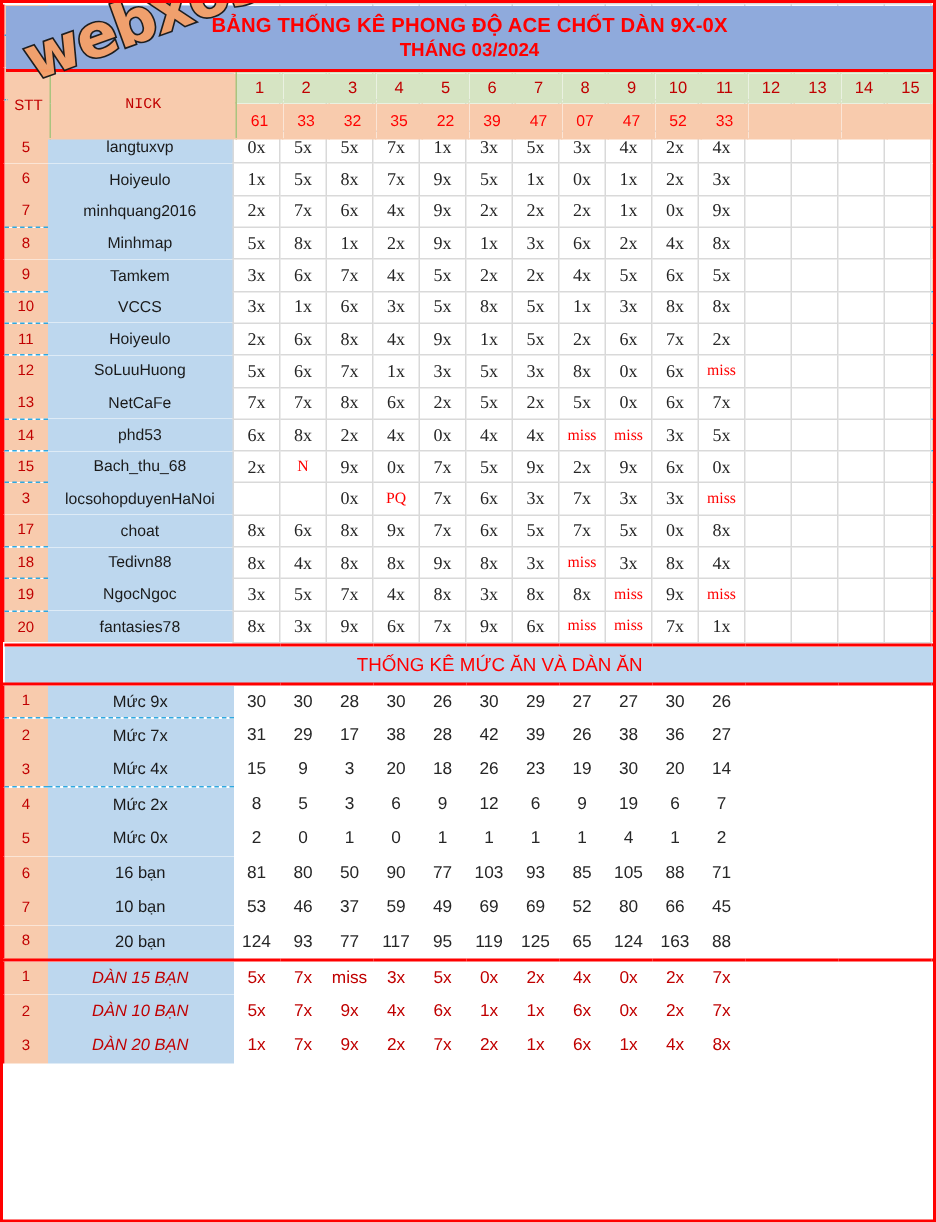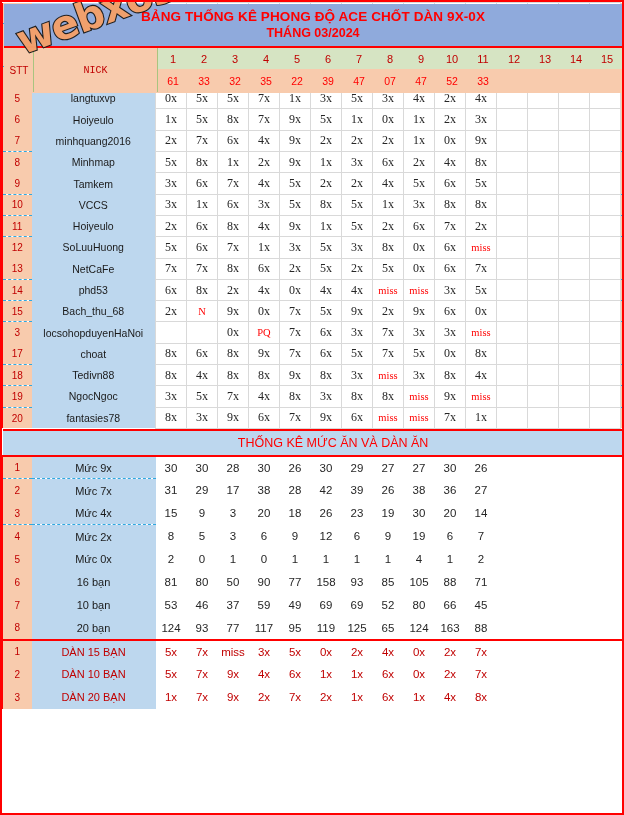--- a/index.html
+++ b/index.html
@@ -229,20 +229,21 @@
     border-left: 1px solid #ff0000 !important;
   }
   td.d-lab {
     background: #bdd7ee;
     color: #c00000;
     font-size: 11px;
     font-weight: bold;
     font-family: "Liberation Sans", sans-serif;
     text-align: center;
     border: none !important;
+    font-style: italic;
   }
   td.d-val {
     background: #ffffff;
     color: #c00000;
     font-size: 11.5px;
     font-weight: bold;
     font-family: "Liberation Sans", sans-serif;
     border: none !important;
     height: 23px;
   }
@@ -877,21 +878,21 @@
             <td class="s-blank"></td>
           </tr>
           <tr class="">
             <td class="s-idx">6</td>
             <td class="s-lab">16  bạn</td>
             <td class="s-val">81</td>
             <td class="s-val">80</td>
             <td class="s-val">50</td>
             <td class="s-val">90</td>
             <td class="s-val">77</td>
-            <td class="s-val">158</td>
+            <td class="s-val">103</td>
             <td class="s-val">93</td>
             <td class="s-val">85</td>
             <td class="s-val">105</td>
             <td class="s-val">88</td>
             <td class="s-val">71</td>
             <td class="s-blank"></td>
             <td class="s-blank"></td>
             <td class="s-blank"></td>
             <td class="s-blank"></td>
             <td class="s-blank"></td>

